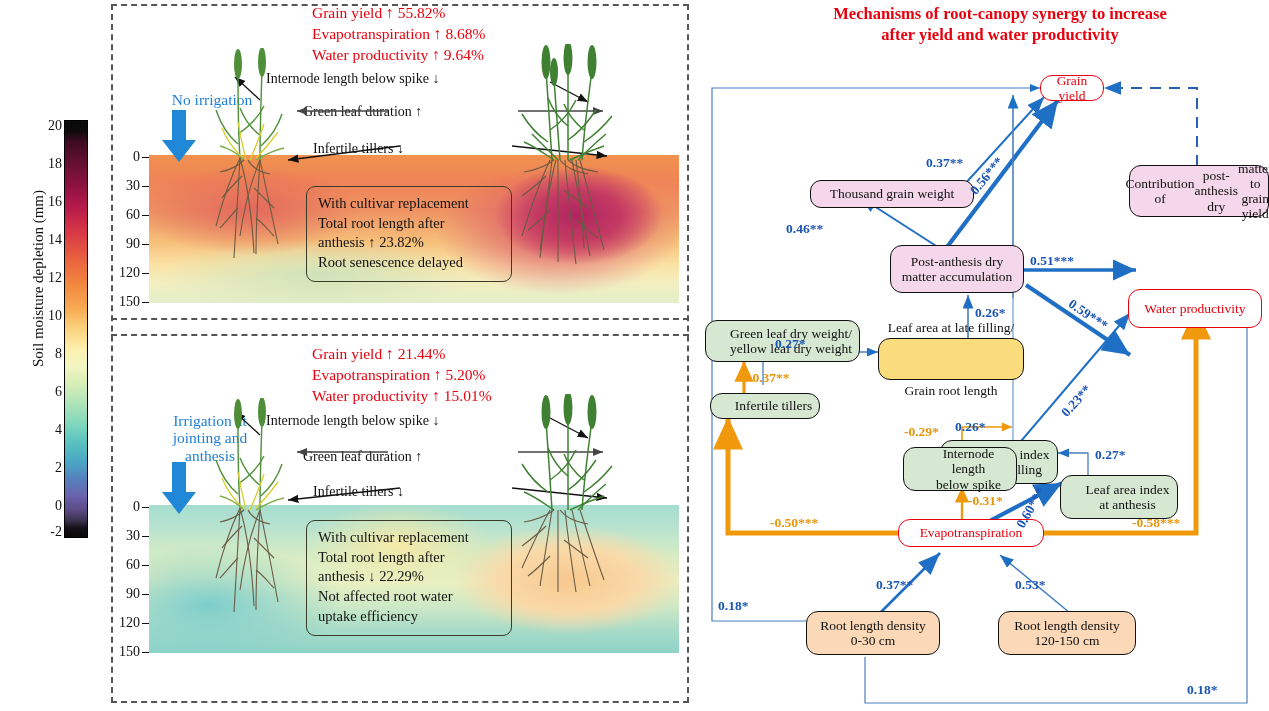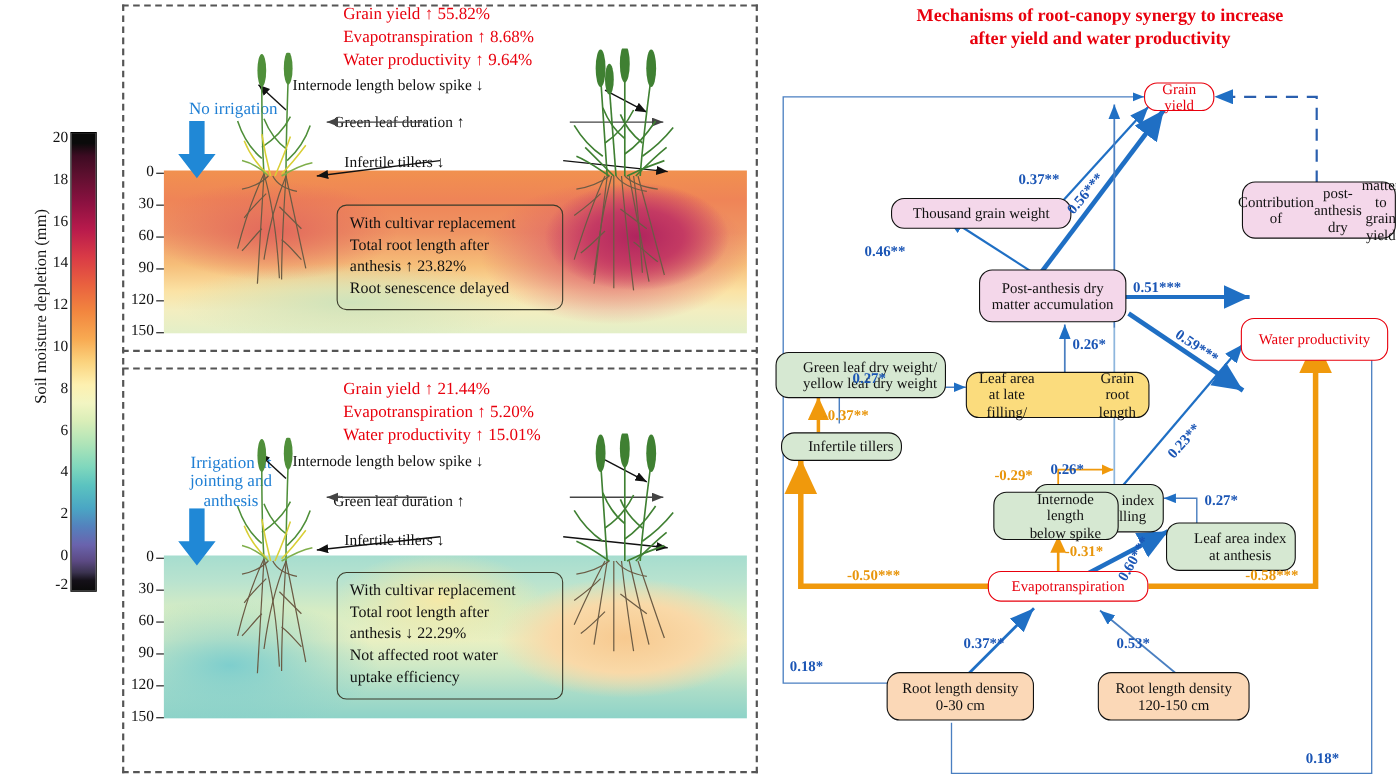--- a/index.html
+++ b/index.html
@@ -420,36 +420,36 @@
 
     <path d="M344,478 L496,478 L496,252" stroke="#f0990c" stroke-width="5" fill="none" marker-end="url(#og)"></path>
 
     <path d="M180,558 L240,498" stroke="#1f6fc4" stroke-width="2.6" fill="none" marker-end="url(#bl)"></path>
 
     <path d="M370,558 L300,500" stroke="#4a7fc1" stroke-width="1.6" fill="none" marker-end="url(#bl)"></path>
   </svg>
 
   <div class="node n-red" style="left:340px;top:20px;width:64px;height:26px;">Grain yield</div>
 
-  <div class="node n-pink" style="left:110px;top:125px;width:164px;height:28px;">Thousand grain weight</div>
+  <div class="node n-pink" style="left:110px;top:125px;width:164px;height:28px;border-radius:11px;">Thousand grain weight</div>
 
   <div class="node n-pink" style="left:190px;top:190px;width:134px;height:48px;flex-direction:column;">
     <span>Post-anthesis dry</span>
     <span>matter accumulation</span>
   </div>
 
   <div class="node n-pink" style="left:429px;top:110px;width:140px;height:52px;flex-direction:row;">
     <span>Contribution of</span>
     <span>post-anthesis dry</span>
     <span>matter to grain yield</span>
   </div>
 
   <div class="node n-red" style="left:428px;top:234px;width:134px;height:39px;">Water productivity</div>
 
-  <div class="node n-yellow" style="left:178px;top:283px;width:167px;height:42px;flex-direction:row;gap:48px;">
+  <div class="node n-yellow" style="left:178px;top:283px;width:146px;height:42px;flex-direction:column;gap:48px;">
     <span>Leaf area at late filling/</span>
     <span>Grain root length</span>
   </div>
 
   <div class="node n-green" style="left:5px;top:265px;width:155px;height:42px;flex-direction:column;">
     <span>Green leaf dry weight/</span>
     <span>yellow leaf dry weight</span>
   </div>
 
   <div class="node n-green" style="left:10px;top:338px;width:110px;height:26px;">Infertile tillers</div>

